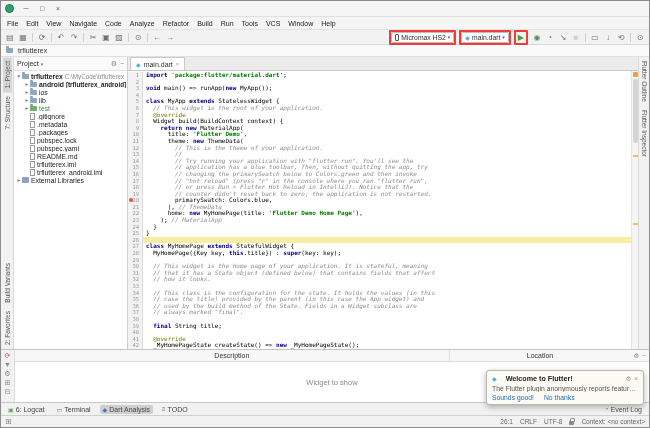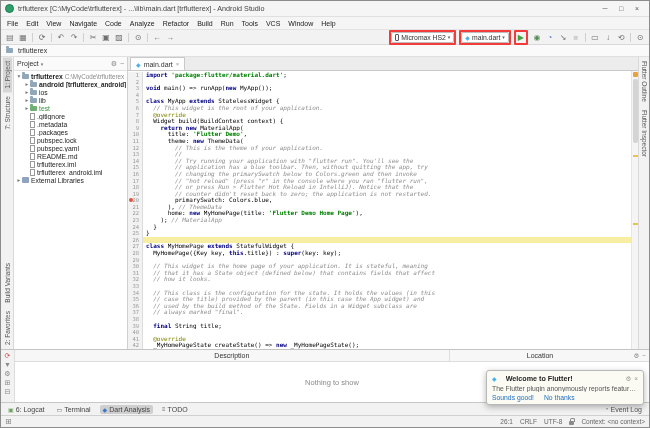--- a/index.html
+++ b/index.html
@@ -162,21 +162,20 @@
   .bl-actions { display:flex; gap:10px; }
   .bl-link { color:#2470c2; }
 </style>
 </head>
 <body>
 
 <div class="window">
 
   <div class="titlebar">
     <span class="app-icon"></span>
-    <span class="title">trflutterex [C:\MyCode\trflutterex] - ...\lib\main.dart [trflutterex] - Android Studio</span>
     <span class="winbtn">─</span>
     <span class="winbtn">□</span>
     <span class="winbtn">×</span>
   </div>
 
   <div class="menubar" id="menubar">
       <span class="menu-item">File</span>
       <span class="menu-item">Edit</span>
       <span class="menu-item">View</span>
       <span class="menu-item">Navigate</span>
@@ -547,21 +546,21 @@
     <div class="ap-main">
       <div class="ap-cols">
         <span class="ap-col desc">Description</span>
         <span class="ap-col loc">Location</span>
         <span class="ap-hdr-icons">
           <span>⚙</span>
           <span>−</span>
         </span>
       </div>
       <div class="ap-body">
-        <span class="ap-empty">Nothing to show</span>
+        <span class="ap-empty">Widget to show</span>
       </div>
     </div>
   </div>
 
   <div class="bottombar" id="bottombar">
       <span class="bb-item">
         <span class="bb-ic" style="color: rgb(106, 160, 92);">▣</span>
         <span>6: Logcat</span>
       </span>
       <span class="bb-item">

